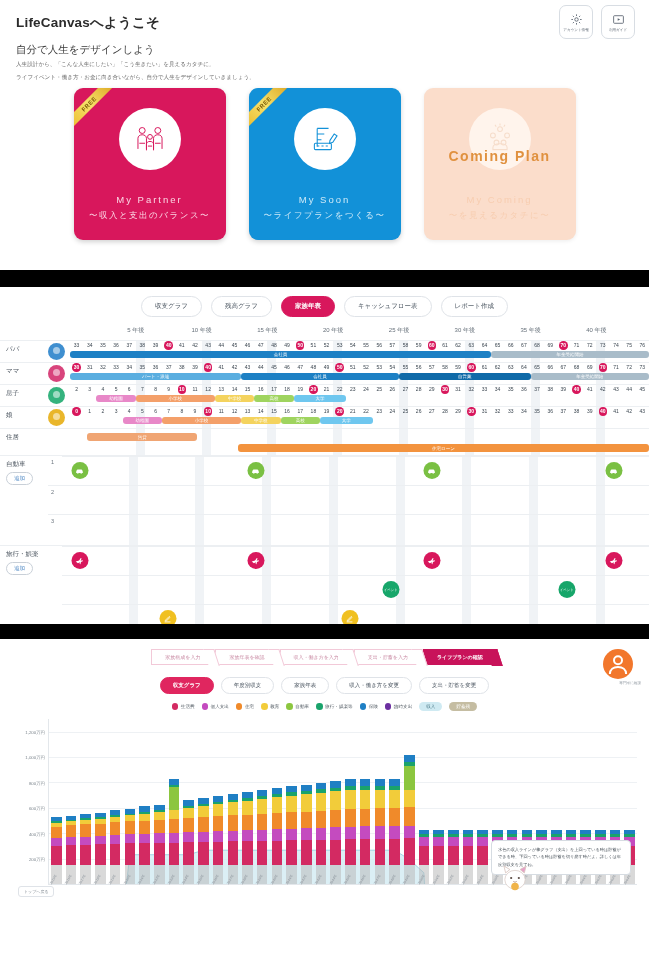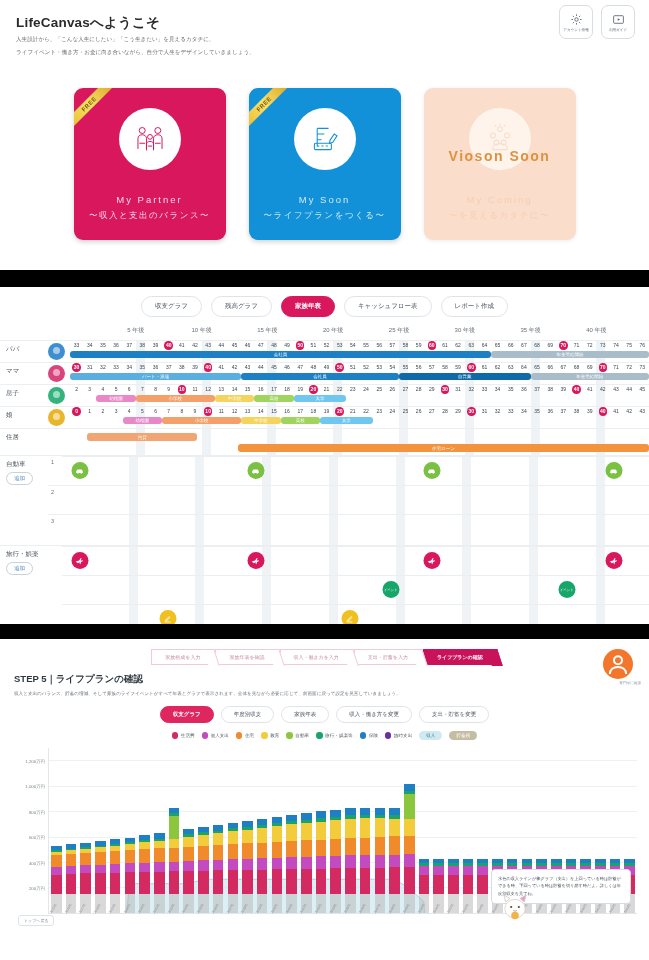--- a/index.html
+++ b/index.html
@@ -198,20 +198,21 @@
   }
 </style>
 </head>
 <body>
 
 <div class="page">
 
   <section class="panel-welcome">
     <div class="welcome-inner">
       <div class="welcome-title">LifeCanvasへようこそ</div>
+      <div class="welcome-sub">自分で人生をデザインしよう</div>
       <div class="welcome-lead">人生設計から、「こんな人生にしたい」「こう生きたい」を見えるカタチに。</div>
       <div class="welcome-lead">ライフイベント・働き方・お金に向き合いながら、自分で人生をデザインしていきましょう。</div>
 
       <div class="hdr-btns">
         <div class="hdr-btn">
           <span>
             <svg viewBox="0 0 24 24" fill="none" stroke="#5a6470" stroke-width="1.6">
               <circle cx="12" cy="12" r="3.2"></circle>
               <path d="M12 2.5v3M12 18.5v3M2.5 12h3M18.5 12h3M5.2 5.2l2.1 2.1M16.7 16.7l2.1 2.1M18.8 5.2l-2.1 2.1M7.3 16.7l-2.1 2.1"></path>
             </svg>
@@ -265,21 +266,21 @@
             <svg viewBox="0 0 48 48" fill="none" stroke="#f6ddcb" stroke-width="1.5">
               <circle cx="24" cy="10" r="3.4"></circle>
                 <circle cx="14" cy="19" r="3.4"></circle>
                 <circle cx="34" cy="19" r="3.4"></circle>
               <circle cx="19" cy="29" r="3.4"></circle>
                 <circle cx="29" cy="29" r="3.4"></circle>
               <path d="M14 36c0-3.4 4.4-5.4 10-5.4s10 2 10 5.4v3H14z"></path>
               <path d="M24 2v3M17 4l1.6 2.6M31 4l-1.6 2.6"></path>
             </svg>
           </div>
-          <div class="coming-soon">Vioson Soon</div>
+          <div class="coming-soon">Coming Plan</div>
           <div class="card-title">My Coming</div>
           <div class="card-sub">〜を見えるカタチに〜</div>
         </div>
       </div>
     </div>
   </section>
 
   <section class="panel-timeline">
     <div class="tabs-row" id="tl-tabs">
         <div class="tab">収支グラフ</div>
@@ -695,24 +696,20 @@
 
   <section class="panel-step">
     <div class="steps" id="steps">
         <div class="step">家族構成を入力</div>
         <div class="step">家族年表を確認</div>
         <div class="step">収入・働き方を入力</div>
         <div class="step">支出・貯蓄を入力</div>
         <div class="step active">ライフプランの確認</div>
       </div>
 
-    <div class="step-head">
-      <div class="step-title">STEP 5｜ライフプランの確認</div>
-      <div class="step-desc">収入と支出のバランス、貯蓄の増減、そして家族のライフイベントがすべて年表とグラフで表示されます。全体を見ながら必要に応じて、前画面に戻って設定を見直していきましょう。</div>
-    </div>
 
     <div class="mascot">
       <svg viewBox="0 0 24 24" fill="none" stroke="#fff" stroke-width="1.6">
         <circle cx="12" cy="9" r="3.2"></circle>
           <path d="M5.5 20c0-3.6 2.9-5.6 6.5-5.6s6.5 2 6.5 5.6"></path>
       </svg>
     </div>
     <div class="mascot-cap">専門家に相談</div>
 
     <div class="chart-tabs" id="chart-tabs">

